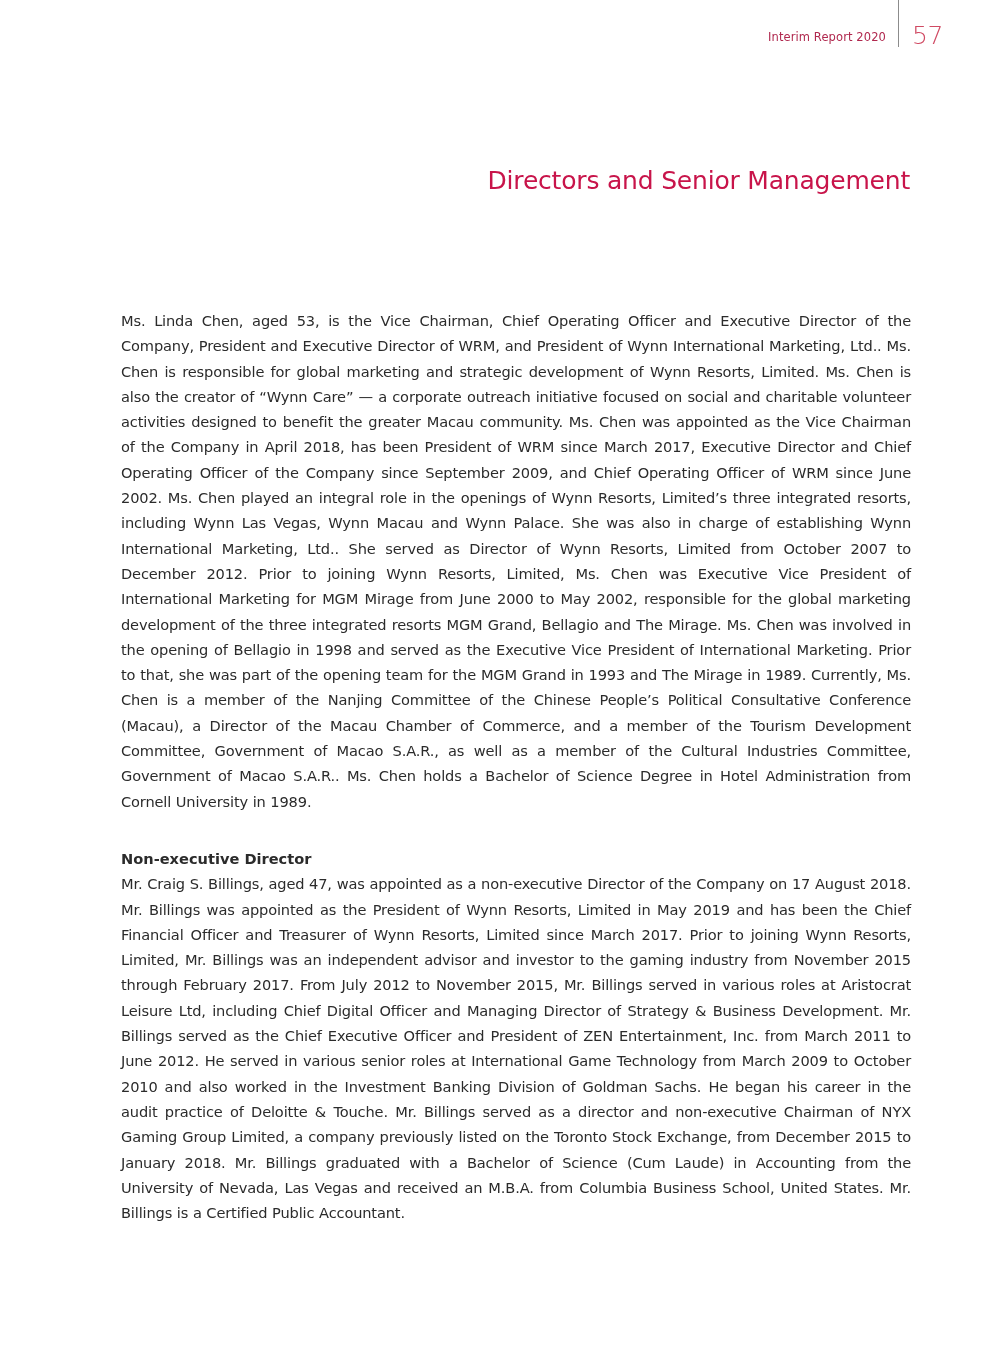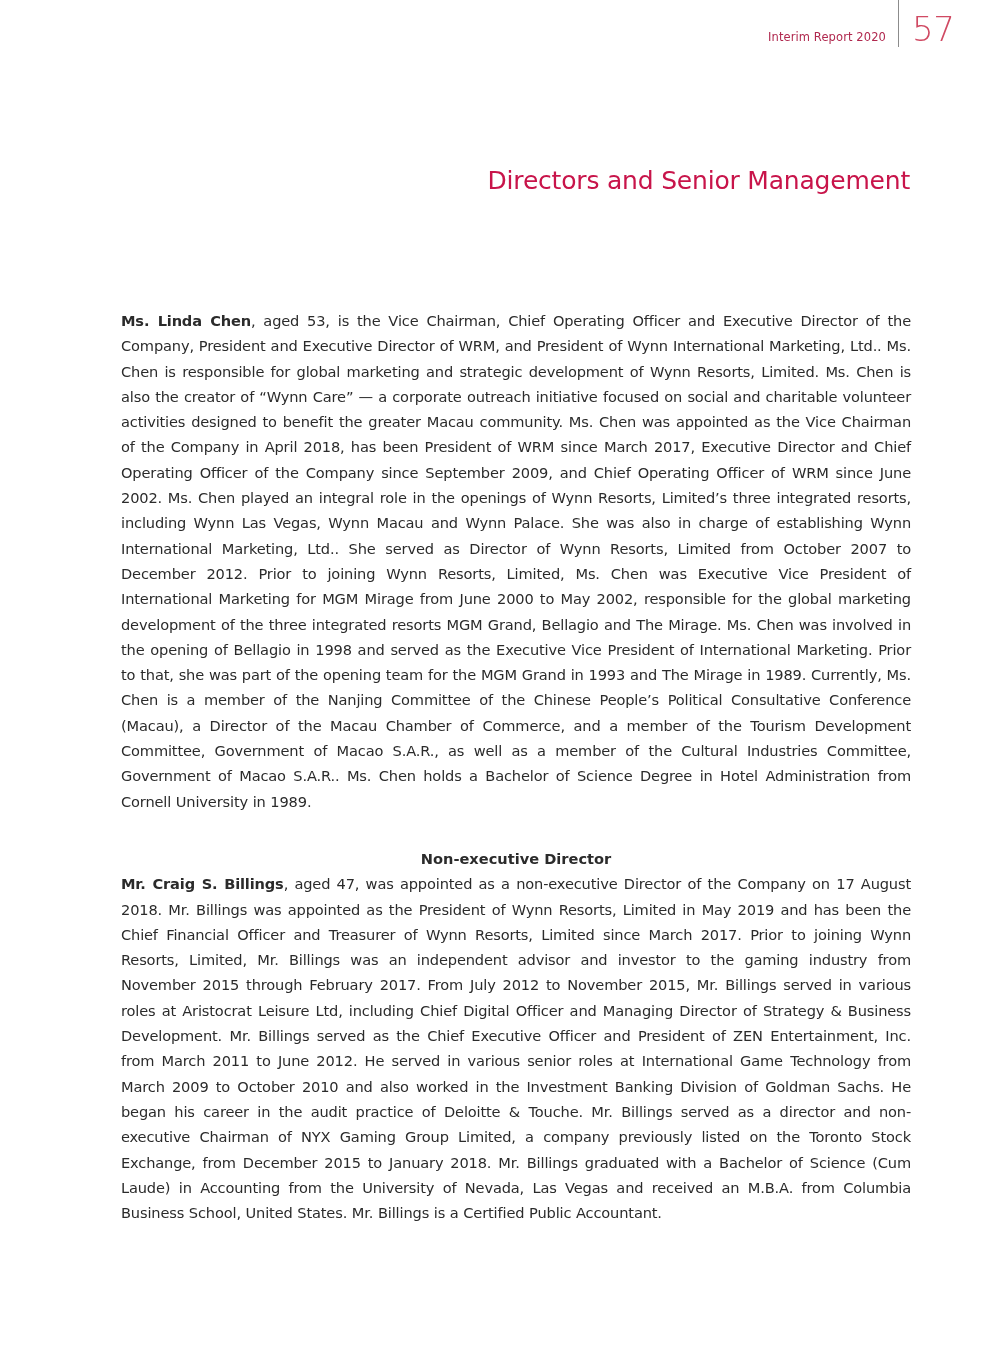--- a/index.html
+++ b/index.html
@@ -23,22 +23,22 @@
       position: absolute;
       left: 898px;
       top: 0;
       width: 1px;
       height: 47px;
       background: #8c8c8c;
     }
     .header-page {
       position: absolute;
       left: 912px;
-      top: 9px;
-      font-size: 34px;
+      top: 21px;
+      font-size: 25px;
       color: #d04a63;
       font-family: "DejaVu Sans", sans-serif;
       font-weight: 300;
       letter-spacing: -0.5px;
     }
     .page-title {
       position: absolute;
       right: 96px;
       top: 166px;
       font-size: 25px;
@@ -54,27 +54,26 @@
       top: 308px;
     }
     .para {
       font-size: 14.6px;
       line-height: 25.3px;
       text-align: justify;
       margin: 0;
       letter-spacing: -0.15px;
       word-spacing: 0.2px;
     }
-    .name { font-weight: bold; }
+    .name { font-weight: normal; }
     .section-heading {
       font-size: 14.6px;
       font-weight: bold;
       margin: 32px 0 0 0;
       line-height: 25.3px;
-      text-align: center;
     }
   </style>
 </head>
 <body>
 
 <div>
   <span class="header-label">Interim Report 2020</span>
   <div class="header-rule"></div>
   <span class="header-page">57</span>
 </div>

